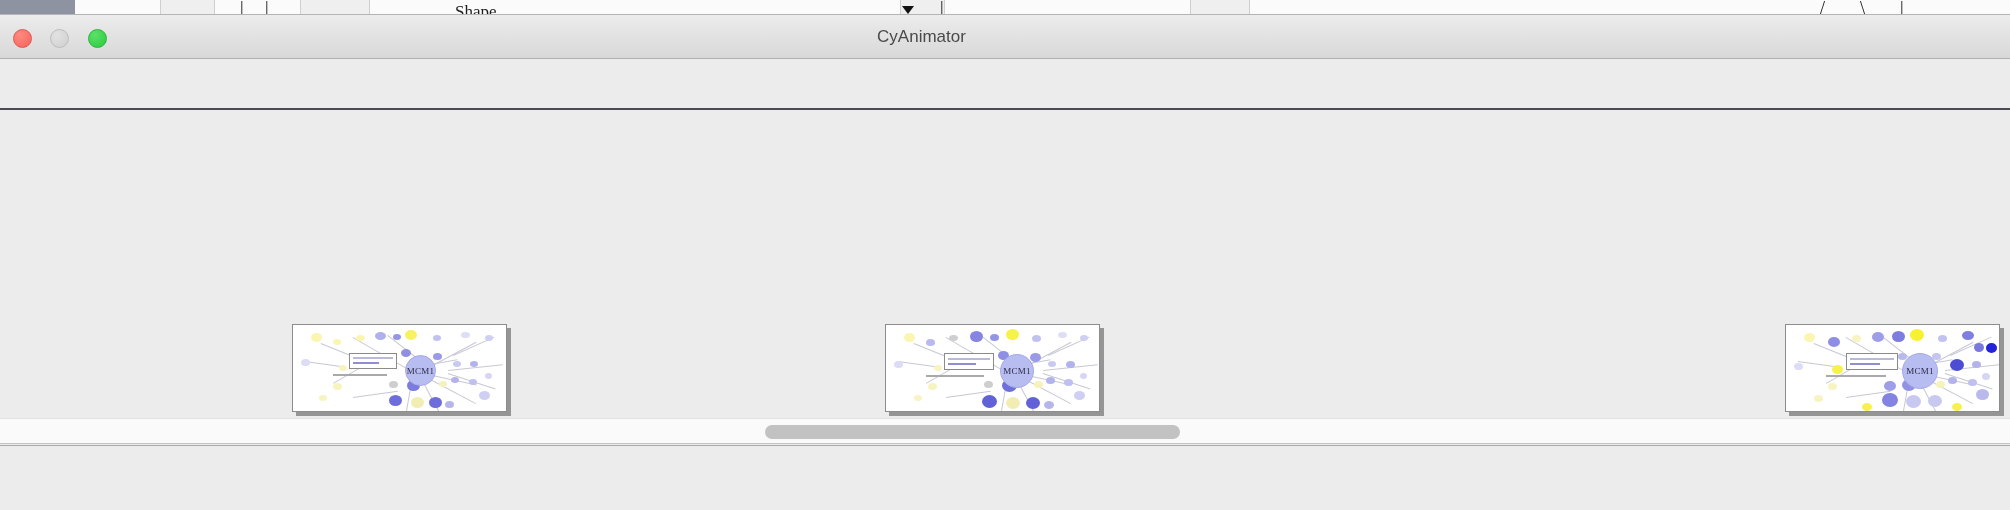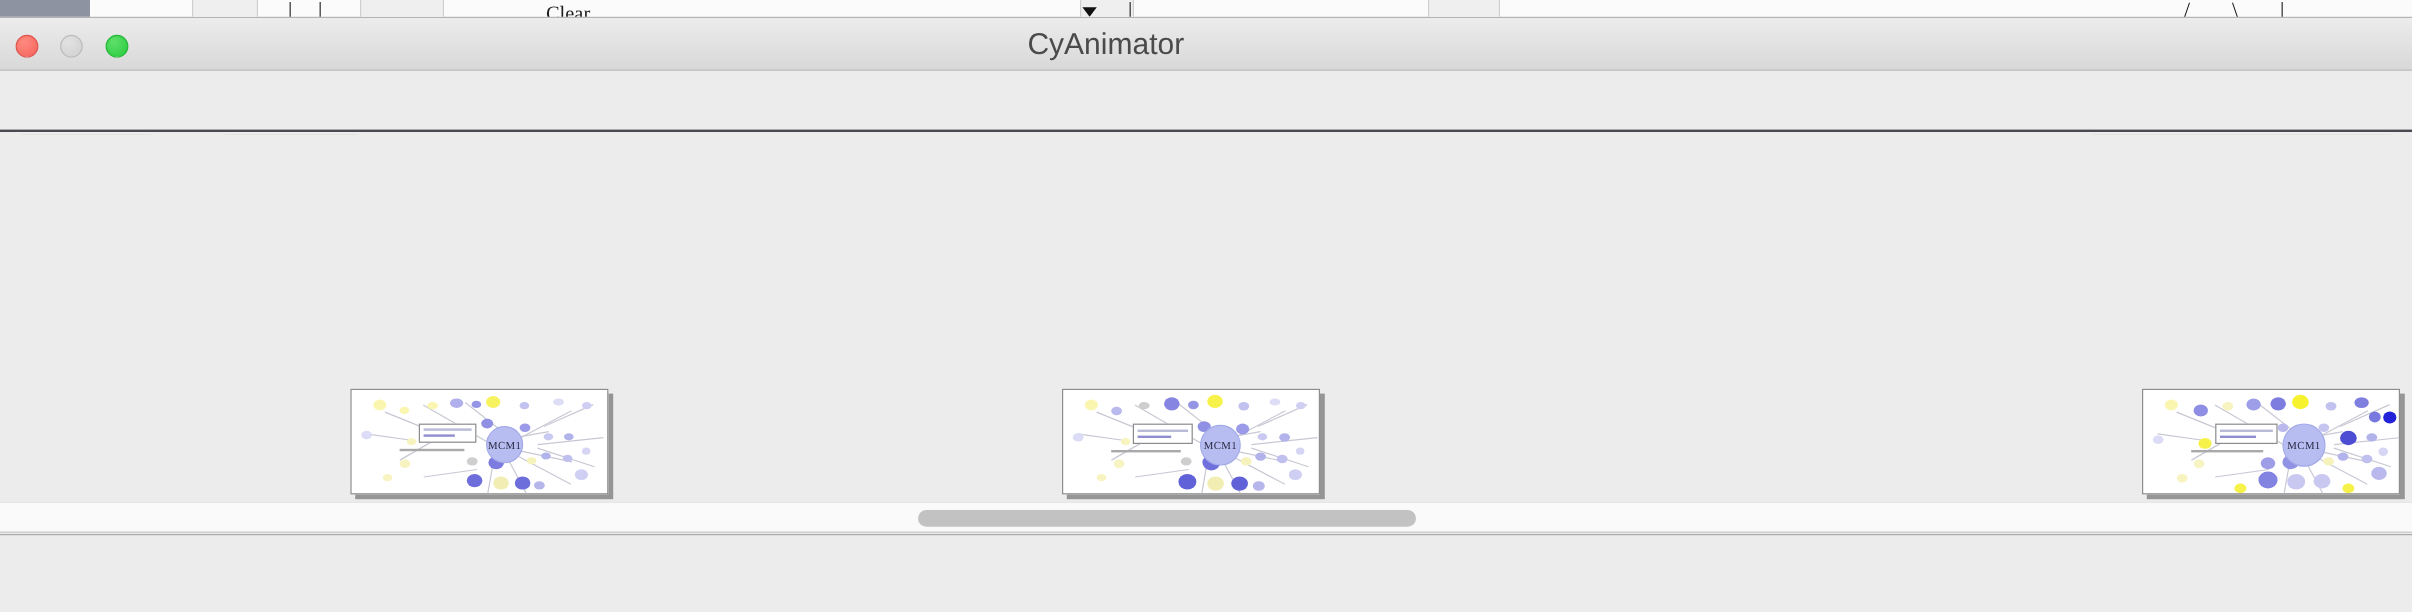--- a/index.html
+++ b/index.html
@@ -52,21 +52,21 @@
     background: linear-gradient(to bottom, #ececec 0%, #d8d8d8 100%);
     border-bottom: 1px solid #b0b0b0;
   }
   .traffic { position: absolute; top: 14px; width: 19px; height: 19px; border-radius: 50%; }
   .traffic.close  { left: 13px;  background: radial-gradient(circle at 35% 30%, #ff8a80, #f4635b); border: 1px solid #e0564e; }
   .traffic.min    { left: 50px;  background: radial-gradient(circle at 35% 30%, #e2e2e2, #cfcfcf); border: 1px solid #bdbdbd; }
   .traffic.max    { left: 88px;  background: radial-gradient(circle at 35% 30%, #5fe06a, #26ca3d); border: 1px solid #23b837; }
   .window-title {
     position: absolute; left: 0; top: 0; width: 1843px; height: 44px;
     line-height: 44px; text-align: center;
-    font-size: 25px; color: #4a4a4a;
+    font-size: 17px; color: #4a4a4a;
   }
 
   
   .toolbar {
     position: absolute; left: 0; top: 59px; width: 2010px; height: 51px;
     background: #ececec;
     border-bottom: 2px solid #4a4a52;
   }
   .btn {
     position: absolute;
@@ -147,21 +147,21 @@
   <div class="bg-strip-seg" style="left:160px;width:55px;"></div>
   <div class="bg-strip-seg" style="left:300px;width:70px;"></div>
   <div class="bg-strip-seg" style="left:900px;width:45px;"></div>
   <div class="bg-strip-seg" style="left:1190px;width:60px;"></div>
   <div class="bg-strip-glyph" style="left:240px;">|</div>
   <div class="bg-strip-glyph" style="left:265px;">|</div>
   <div class="bg-strip-glyph" style="left:940px;">|</div>
   <div class="bg-strip-glyph" style="left:1820px;">/</div>
   <div class="bg-strip-glyph" style="left:1860px;">\</div>
   <div class="bg-strip-glyph" style="left:1900px;">|</div>
-  <div class="bg-strip-text" style="left:455px;">Clear</div>
+  <div class="bg-strip-text" style="left:455px;">Shape</div>
   <div class="bg-tri" style="left:902px;"></div>
 </div>
 
 <div class="titlebar">
   <div class="traffic close"></div>
   <div class="traffic min"></div>
   <div class="traffic max"></div>
   <div class="window-title">CyAnimator</div>
 </div>
 

